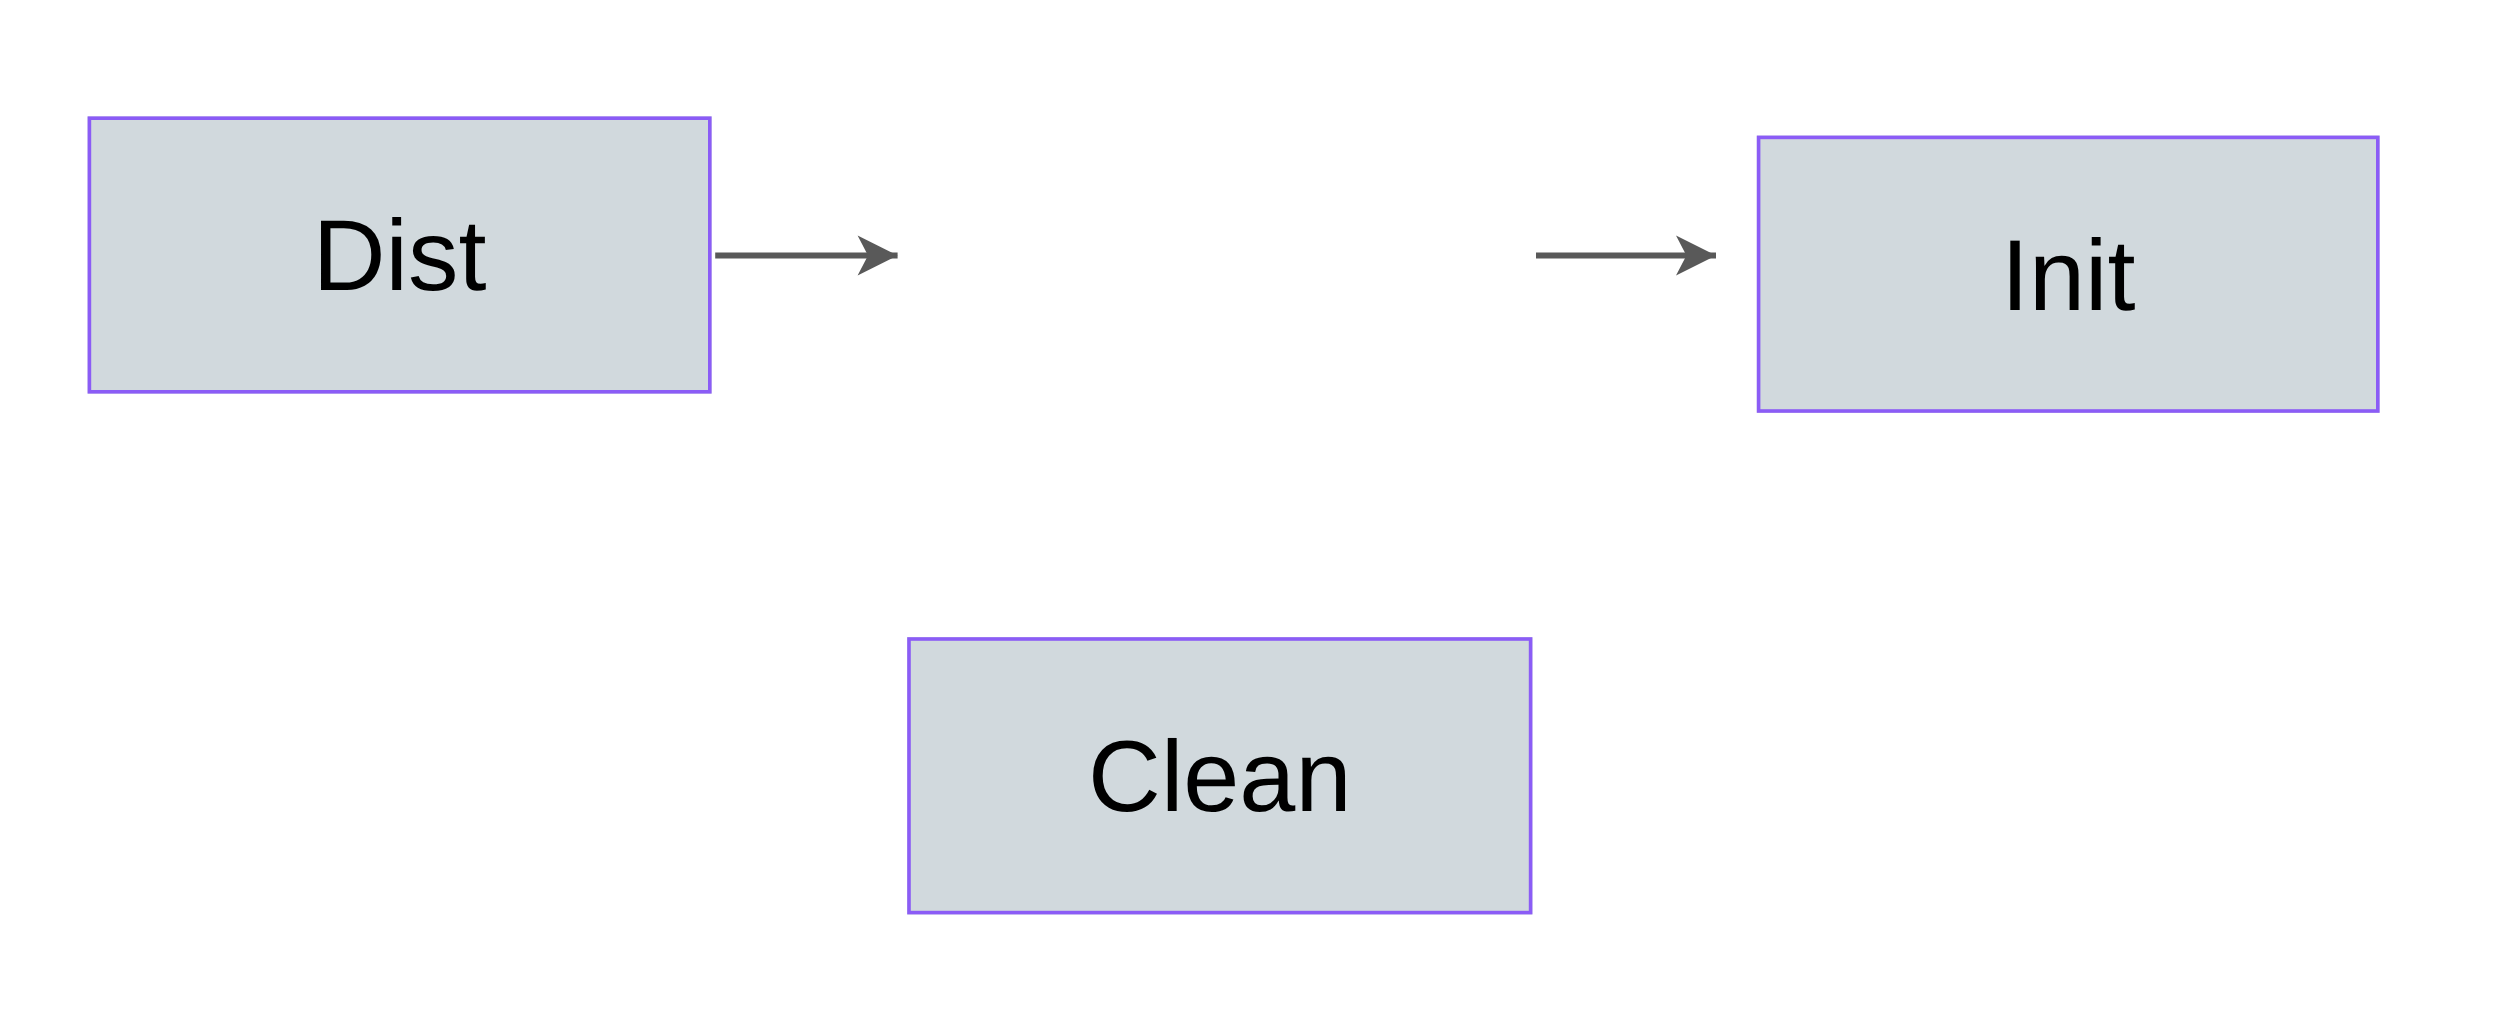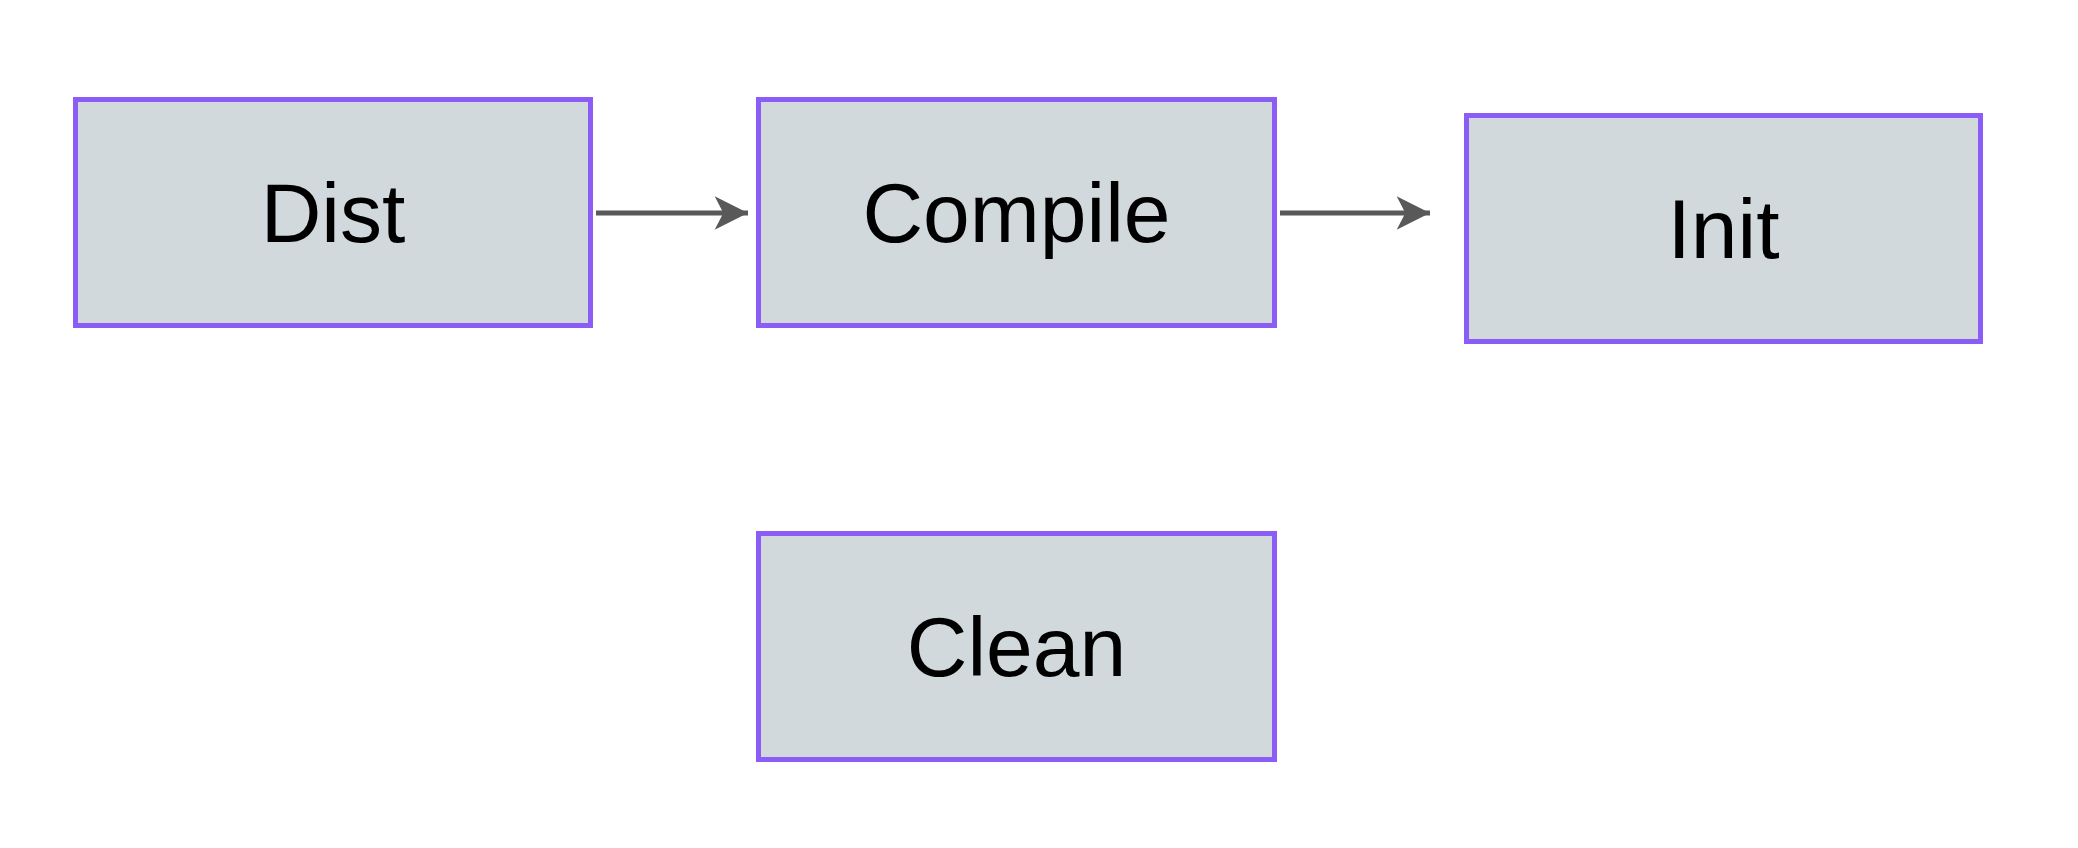--- a/index.html
+++ b/index.html
@@ -12,21 +12,21 @@
     width: 2078px;
     height: 848px;
     background: #ffffff;
     font-family: "Liberation Sans", "DejaVu Sans", sans-serif;
     overflow: hidden;
   }
   .node {
     position: absolute;
     box-sizing: border-box;
     background: #d1d9dd;
-    border: 5px solid #8b5cf6;
+    border: 3px solid #8b5cf6;
     display: flex;
     align-items: center;
     justify-content: center;
   }
   .node .label {
     font-size: 84px;
     line-height: 1;
     color: #000000;
     white-space: nowrap;
   }
@@ -45,23 +45,20 @@
 </style>
 </head>
 <body>
 
 <div class="canvas">
 
   <div class="node node-dist">
     <span class="label">Dist</span>
   </div>
 
-  <div class="node node-compile">
-    <span class="label">Compile</span>
-  </div>
 
   <div class="node node-init">
     <span class="label">Init</span>
   </div>
 
   <div class="node node-clean">
     <span class="label">Clean</span>
   </div>
 
   <svg class="edges-layer" width="2078" height="848" viewBox="0 0 2078 848" xmlns="http://www.w3.org/2000/svg">

